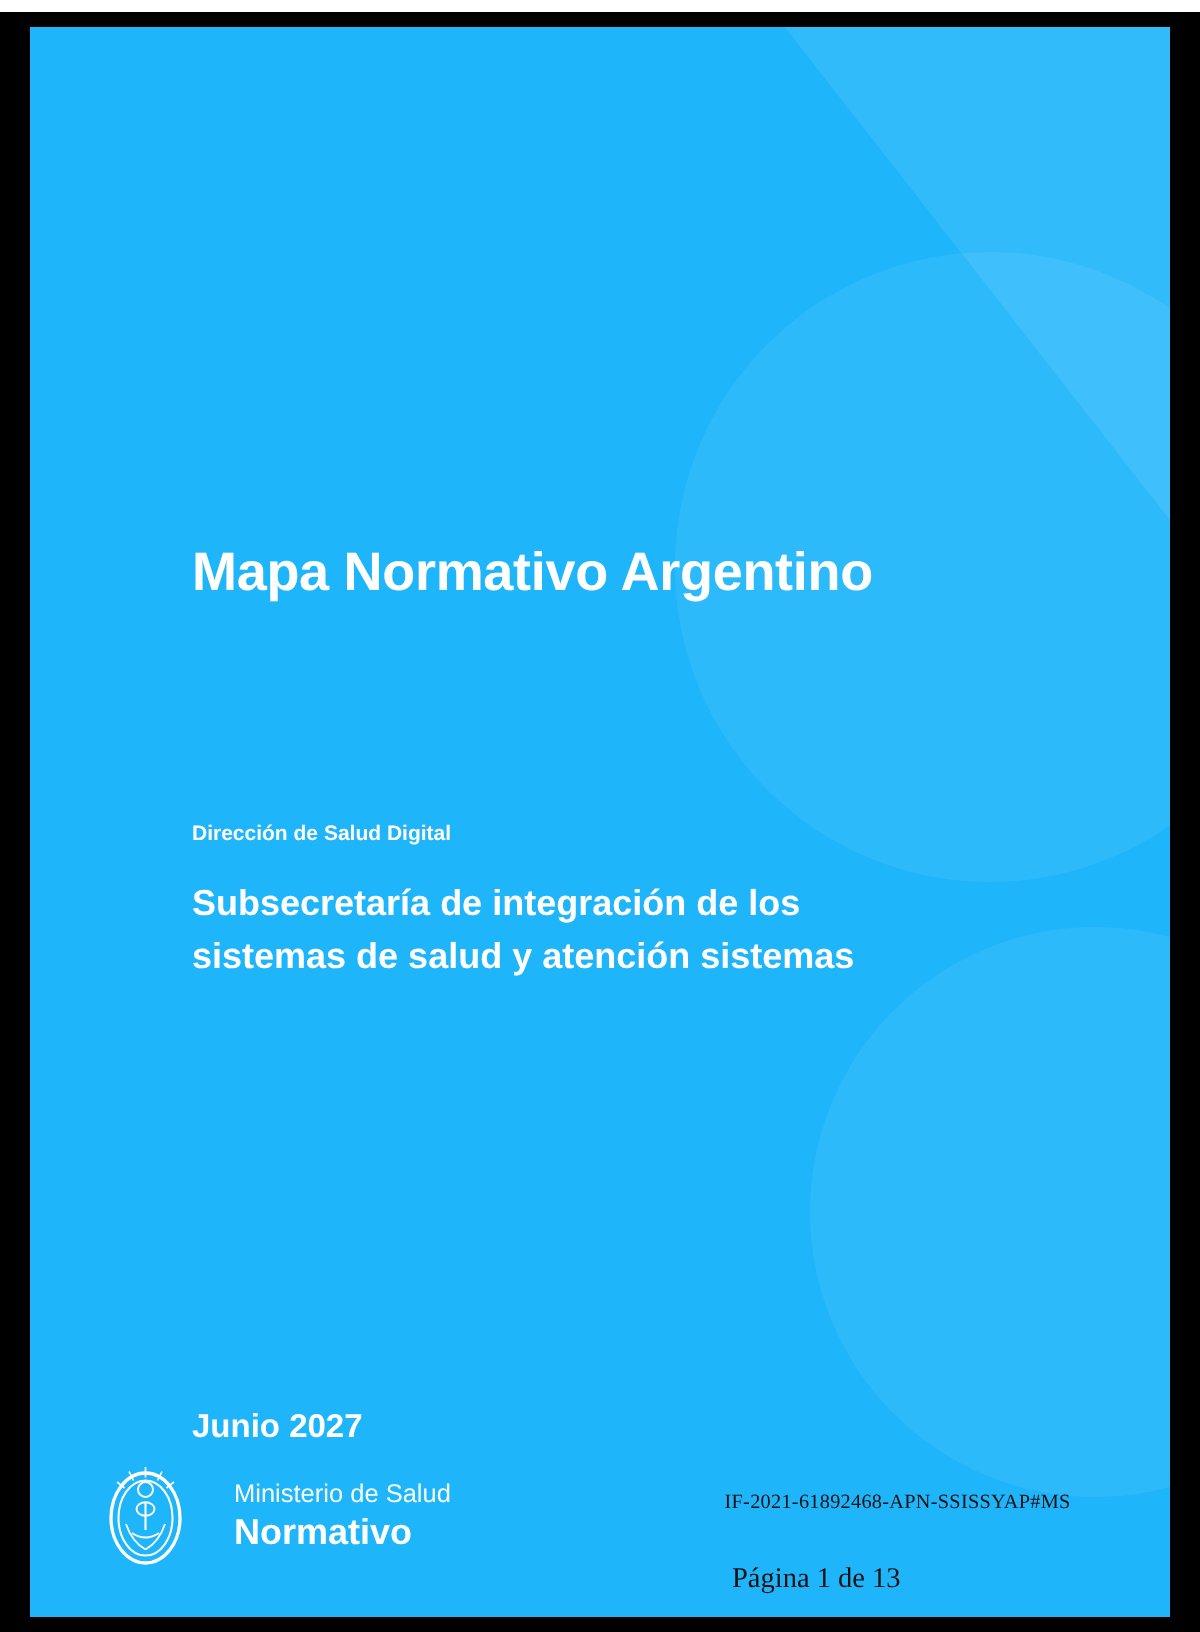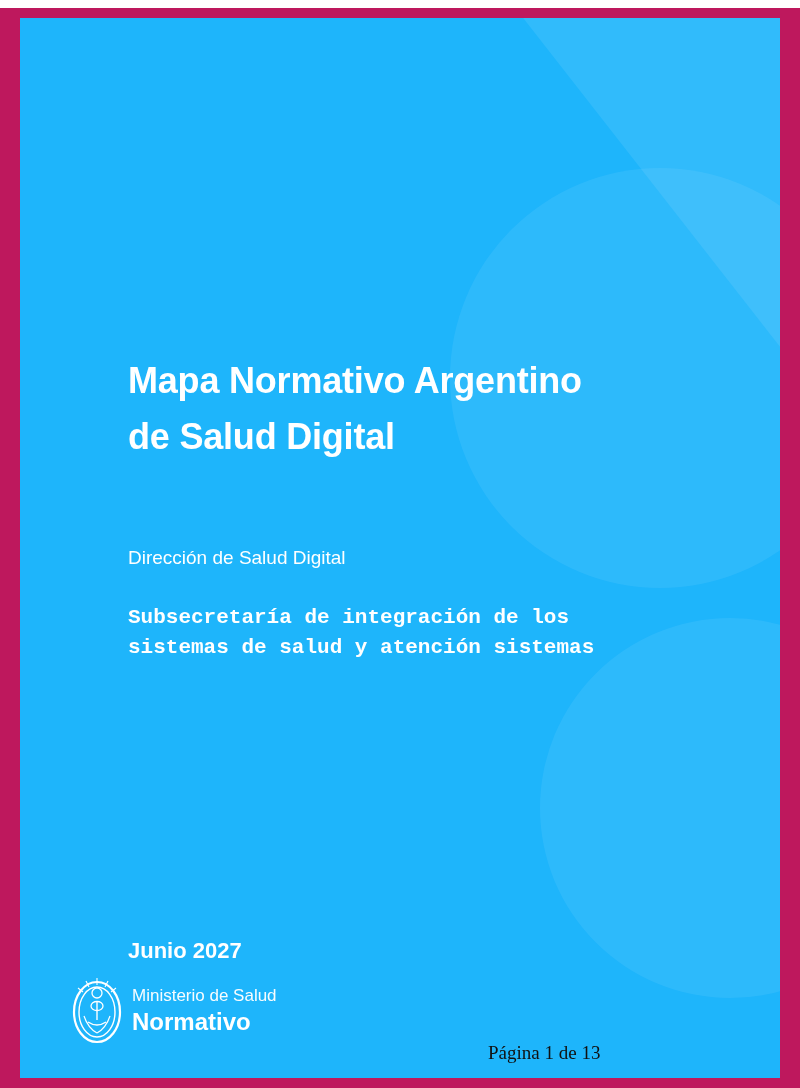--- a/index.html
+++ b/index.html
@@ -9,21 +9,21 @@
     width: 800px;
     height: 1088px;
     overflow: hidden;
     font-family: "Liberation Sans", sans-serif;
   }
 
   #page {
     position: relative;
     width: 800px;
     height: 1088px;
-    background: #be185d;
+    background: #000000;
   }
 
   
   .top-strip {
     position: absolute;
     top: 0; left: 0;
     width: 800px;
     height: 8px;
     background: #ffffff;
   }
@@ -75,32 +75,31 @@
   }
 
   .subtitle-block {
     position: absolute;
     left: 108px;
     top: 528px;
     width: 560px;
   }
   .dept {
     color: #ffffff;
-    font-size: 19px;
-    font-weight: normal;
-    margin: 0 0 32px 0;
+    font-size: 14px;
+    font-weight: bold;
+    margin: 0 0 22px 0;
     line-height: 1.3;
   }
   .office {
     color: #ffffff;
-    font-size: 21px;
+    font-size: 24px;
     font-weight: bold;
     margin: 0;
     line-height: 1.45;
-    font-family: Liberation Mono, monospace;
   }
 
   .date-block {
     position: absolute;
     left: 108px;
     top: 920px;
   }
   .doc-date {
     color: #ffffff;
     font-size: 22px;
@@ -115,21 +114,21 @@
     top: 958px;
     display: flex;
     align-items: center;
   }
   .crest {
     width: 62px;
     height: 72px;
     flex: 0 0 auto;
   }
   .logo-text {
-    margin-left: 4px;
+    margin-left: 28px;
     color: #ffffff;
   }
   .logo-line1 {
     font-size: 17px;
     font-weight: normal;
     line-height: 1.1;
     display: block;
     opacity: 0.97;
   }
   .logo-line2 {
@@ -171,21 +170,20 @@
   <div class="cover">
 
     <div class="band band-1"></div>
     <div class="band band-2"></div>
 
     <div class="blob blob-1"></div>
     <div class="blob blob-2"></div>
 
     <div class="title-block">
       <div class="doc-title">Mapa Normativo Argentino</div>
-      <div class="doc-title">de Salud Digital</div>
     </div>
 
     <div class="subtitle-block">
       <p class="dept">Dirección de Salud Digital</p>
       <p class="office">Subsecretaría de integración de los</p>
       <p class="office">sistemas de salud y atención sistemas</p>
     </div>
 
     <div class="date-block">
       <p class="doc-date">Junio 2027</p>
@@ -210,16 +208,17 @@
         <path d="M22 46 q9 6 18 0" fill="none" stroke="#ffffff" stroke-width="1.4"></path>
         <path d="M18 40 q4 12 13 17" fill="none" stroke="#ffffff" stroke-width="1.2"></path>
         <path d="M44 40 q-4 12 -13 17" fill="none" stroke="#ffffff" stroke-width="1.2"></path>
       </svg>
       <div class="logo-text">
         <span class="logo-line1">Ministerio de Salud</span>
         <span class="logo-line2">Normativo</span>
       </div>
     </div>
 
+    <div class="stamp">IF-2021-61892468-APN-SSISSYAP#MS</div>
     <div class="stamp-page">Página 1 de 13</div>
 
   </div>
 </div>
 
 </body></html>

